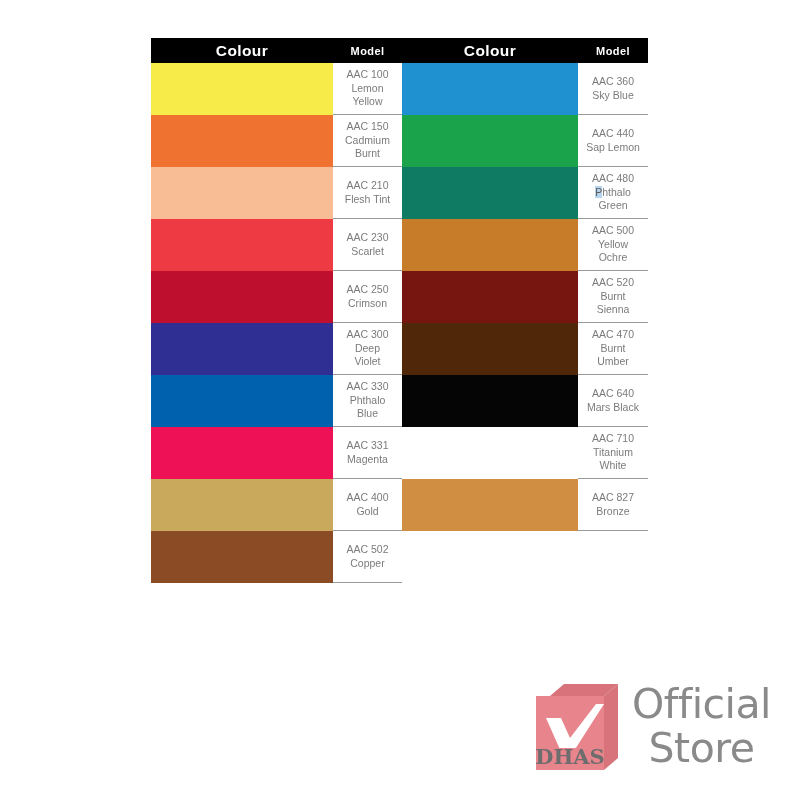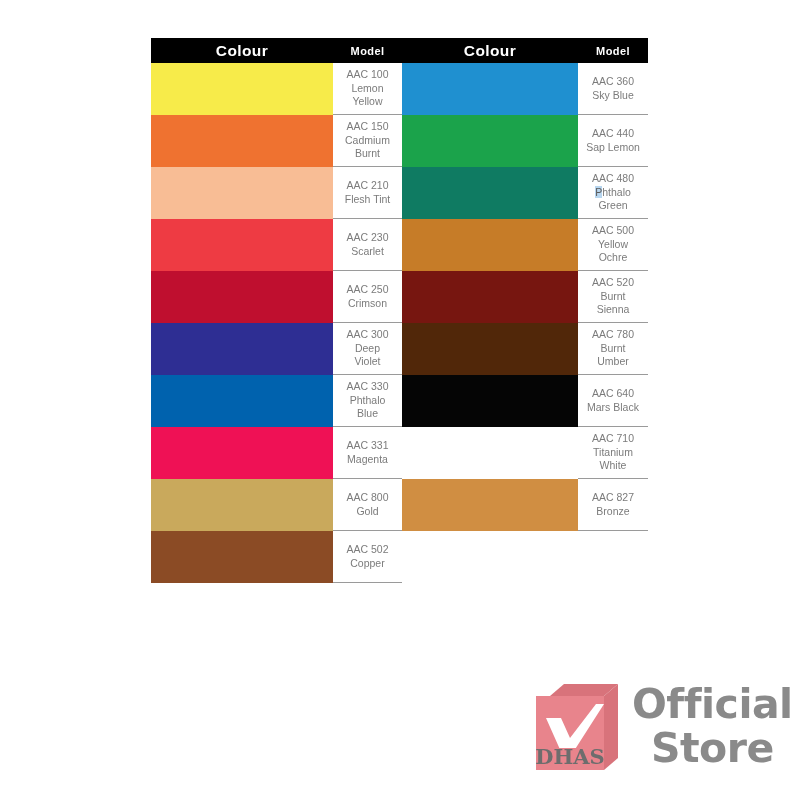--- a/index.html
+++ b/index.html
@@ -96,21 +96,21 @@
     height: 86px;
   }
   #official-store {
     position: absolute;
     left: 96px;
     top: 0px;
     color: #8a8a8a;
     font-size: 41px;
     line-height: 44px;
     font-family: "DejaVu Sans", sans-serif;
-    font-weight: 700;
+    font-weight: 400;
     letter-spacing: -0.5px;
     white-space: nowrap;
   }
   #official-store .line2 { display: block; text-align: center; }
 </style>
 </head>
 <body>
 
 <div id="chart-wrap">
   <table class="colour-table">
@@ -196,21 +196,21 @@
         </tr>
         <tr>
           <td class="swatch" style="background: rgb(46, 46, 147);"></td>
           <td class="model">
             <span class="model-line">AAC 300</span>
             <span class="model-line">Deep</span>
             <span class="model-line">Violet</span>
           </td>
           <td class="swatch" style="background: rgb(81, 39, 9);"></td>
           <td class="model">
-            <span class="model-line">AAC 780</span>
+            <span class="model-line">AAC 470</span>
             <span class="model-line">Burnt</span>
             <span class="model-line">Umber</span>
           </td>
         </tr>
         <tr>
           <td class="swatch" style="background: rgb(0, 98, 174);"></td>
           <td class="model">
             <span class="model-line">AAC 330</span>
             <span class="model-line">Phthalo</span>
             <span class="model-line">Blue</span>
@@ -230,21 +230,21 @@
           <td class="swatch" style="background: rgb(255, 255, 255);"></td>
           <td class="model">
             <span class="model-line">AAC 710</span>
             <span class="model-line">Titanium</span>
             <span class="model-line">White</span>
           </td>
         </tr>
         <tr>
           <td class="swatch" style="background: rgb(201, 169, 92);"></td>
           <td class="model">
-            <span class="model-line">AAC 800</span>
+            <span class="model-line">AAC 400</span>
             <span class="model-line">Gold</span>
           </td>
           <td class="swatch" style="background: rgb(208, 142, 66);"></td>
           <td class="model">
             <span class="model-line">AAC 827</span>
             <span class="model-line">Bronze</span>
           </td>
         </tr>
         <tr>
           <td class="swatch" style="background: rgb(139, 75, 37);"></td>

